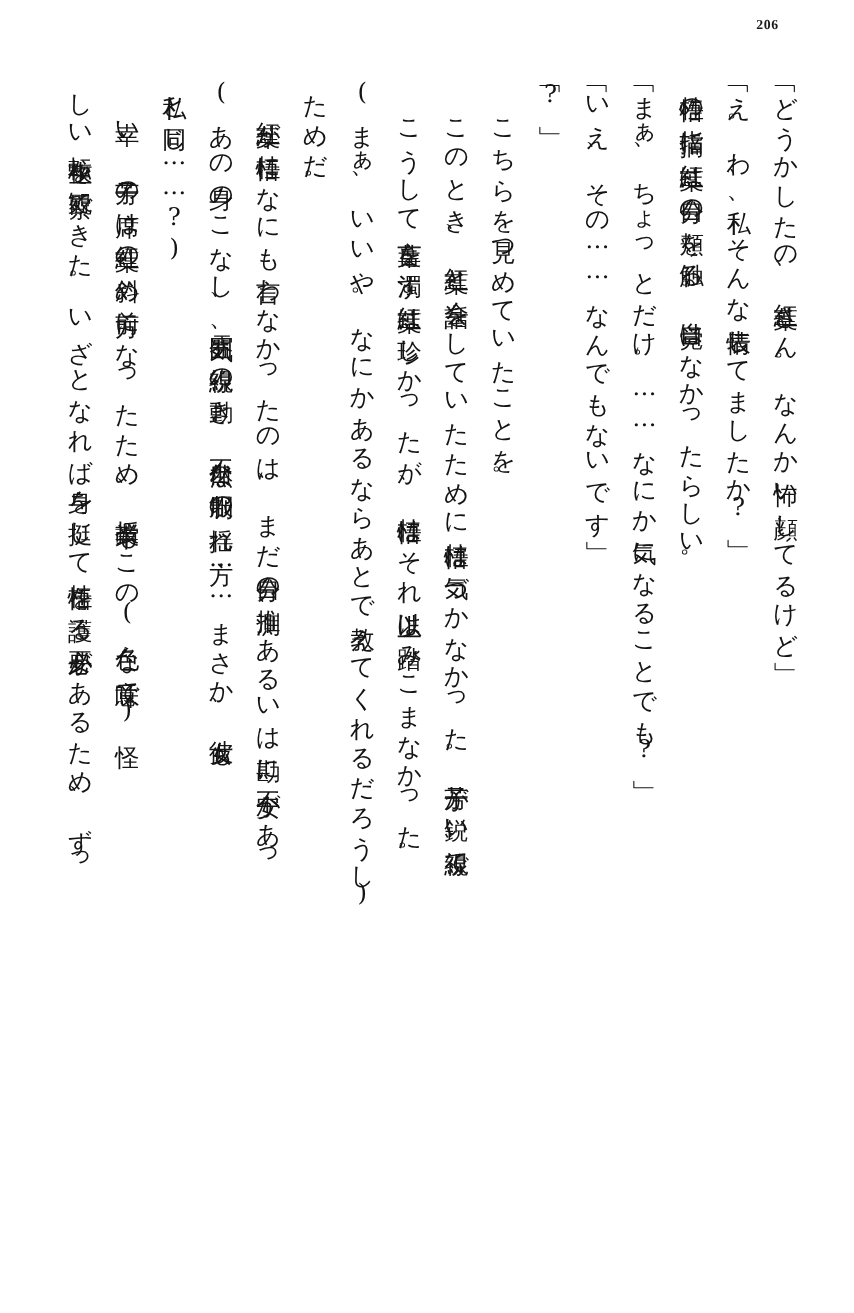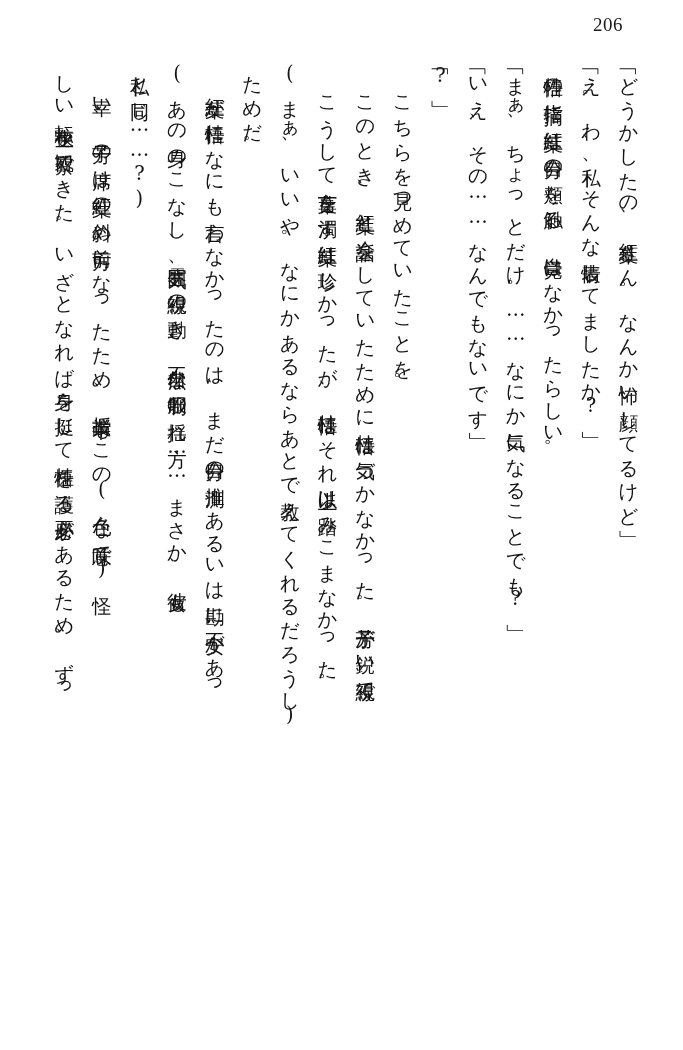--- a/index.html
+++ b/index.html
@@ -22,22 +22,22 @@
     top: 0;
     width: 683px;
     height: 1050px;
     background: #ffffff;
   }
 
   .page-number {
     position: absolute;
     top: 14px;
     right: 60px;
-    font-size: 19px;
-    font-weight: normal;
+    font-size: 11px;
+    font-weight: bold;
     letter-spacing: 0.5px;
     color: #1a1a1a;
     font-family: "Liberation Serif", "DejaVu Serif", serif;
   }
 
   
   .body-text {
     position: absolute;
     top: 62px;
     left: 32px;

